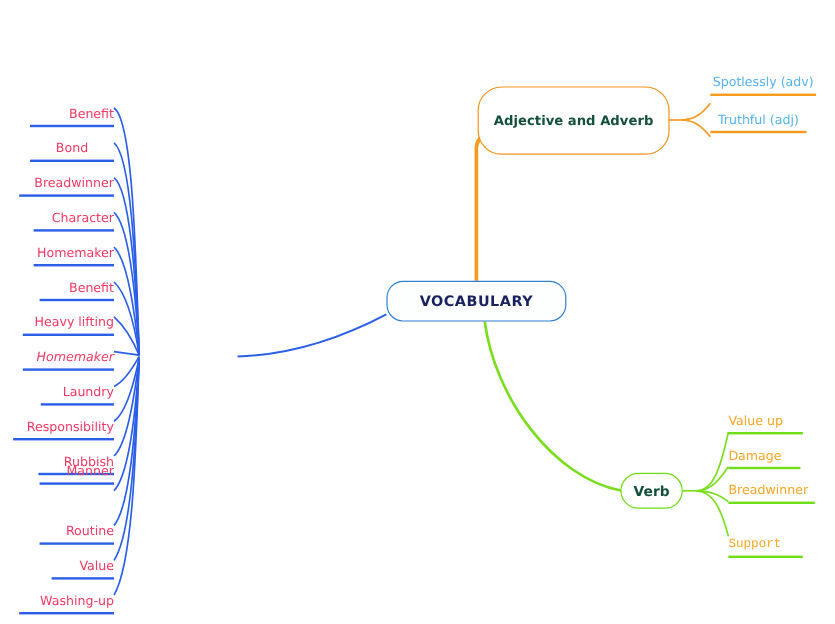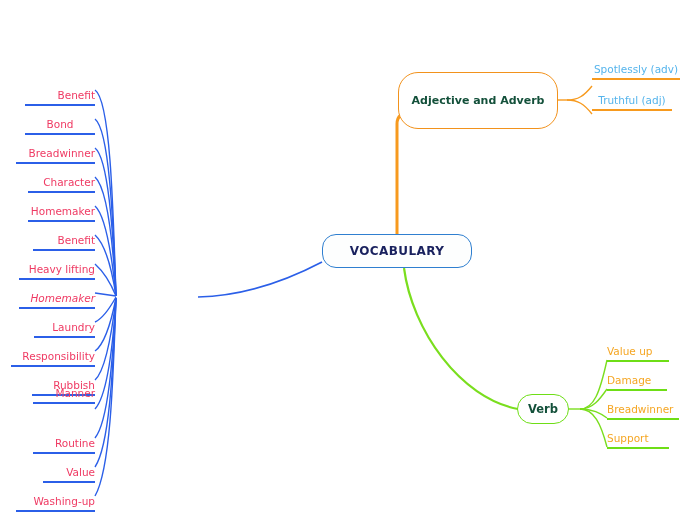--- a/index.html
+++ b/index.html
@@ -210,17 +210,17 @@
 
   <div class="leaf leaf-verb" style="left:607px; top:345px; width:62px;">
     <span>Value up</span>
   </div>
   <div class="leaf leaf-verb" style="left:607px; top:374px; width:60px;">
     <span>Damage</span>
   </div>
   <div class="leaf leaf-verb" style="left:607px; top:403px; width:72px;">
     <span>Breadwinner</span>
   </div>
-  <div class="leaf leaf-verb" style="left:607px; top:432px; width:62px;">
+  <div class="leaf leaf-verb" style="left:607px; top:448px; width:62px;font-family:Liberation Mono, monospace;">
     <span>Support</span>
   </div>
 
 </div>
 
 </body></html>

